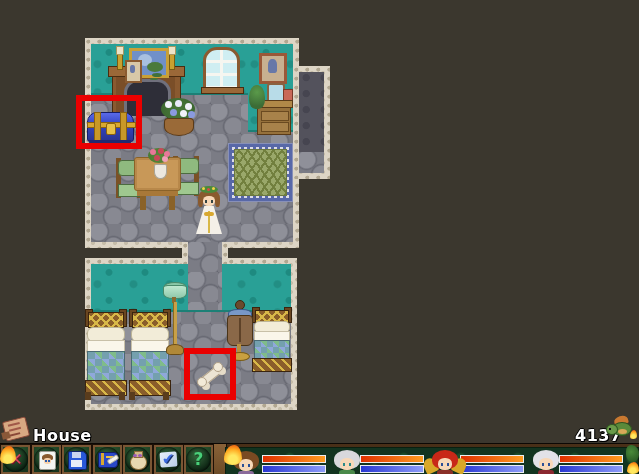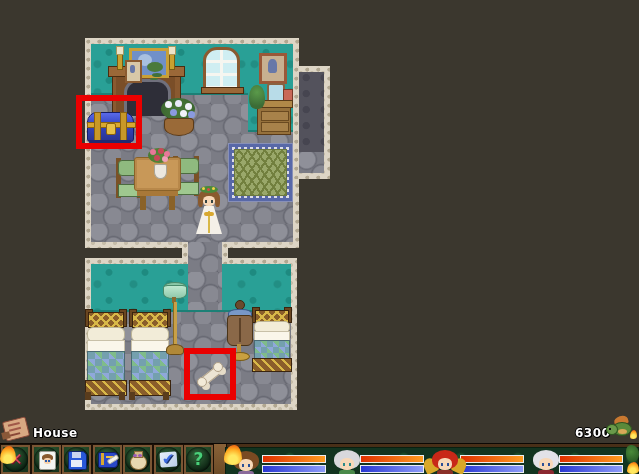--- a/index.html
+++ b/index.html
@@ -18,21 +18,21 @@
   .teal{background-color:var(--teal,#29a096);
     background-image:radial-gradient(circle at 50% 30%, #1e8a80 11%, transparent 15%),
                      radial-gradient(circle at 18% 72%, #228e84 9%, transparent 13%);
     background-size:36px 28px; border-bottom:2px solid #1c8076;}
   .darkwall{background-color:#53525c;
     background-image:radial-gradient(circle at 40% 35%, #464550 22%, transparent 27%);
     background-size:18px 16px;}
   .wood{background:linear-gradient(180deg,#8a6238,#6b4a26);}
   .hl{border:6px solid var(--highlight,#ea0000);background:transparent;z-index:50;}
   
-  .hudtext{color:#fff;font-size:12px;font-weight:bold;letter-spacing:0.5px;
+  .hudtext{color:#fff;font-size:16px;font-weight:bold;letter-spacing:0.5px;
     text-shadow:1px 0 #000,-1px 0 #000,0 1px #000,0 -1px #000,1px 1px #000;z-index:60;}
   
   .bbar{left:0;top:443px;width:639px;height:31px;background:linear-gradient(180deg,#4a3018,#2a1a0c);
     border-top:1px solid #0c0804;z-index:60;}
   .tbcell{top:0;height:29px;width:29px;border:1px solid #1c1006;
     background:radial-gradient(circle at 50% 20%,#2c5a30,#16331c 75%);
     box-shadow:inset 0 0 0 2px #7a5634;}
   .tbcircle{position:absolute;left:2px;top:2px;width:25px;height:25px;border-radius:50%;
     background:radial-gradient(circle at 42% 35%,#35683c,#0c2212 72%);
     box-shadow:inset 0 0 3px #000;display:flex;align-items:center;justify-content:center;}
@@ -261,21 +261,21 @@
   <div class="abs hl" style="left:76px;top:95px;width:54px;height:42px;"></div>
   <div class="abs hl" style="left:184px;top:348px;width:40px;height:40px;"></div>
 
   <div class="abs" style="left:2px;top:416px;width:28px;height:26px;z-index:60;">
     <div class="part" style="left:2px;top:3px;width:22px;height:18px;background:#d8a882;border:1px solid #8a4838;transform:rotate(-14deg);border-radius:2px;">
       <div class="part" style="left:4px;top:3px;width:12px;height:2px;background:#a05848;box-shadow:0 5px 0 #a05848, -2px 10px 0 #8a4838;"></div>
     </div>
     <div class="part" style="left:0;top:16px;width:8px;height:7px;background:#8a5838;transform:rotate(-14deg);"></div>
   </div>
   <div class="abs hudtext" style="left:33px;top:426px;">House</div>
-  <div class="abs hudtext" style="left:575px;top:426px;">6300</div>
+  <div class="abs hudtext" style="left:575px;top:426px;">4137</div>
   <div class="abs" style="left:604px;top:415px;width:34px;height:26px;z-index:60;">
     <div class="part" style="left:10px;top:1px;width:14px;height:9px;background:#c87830;border-radius:60% 60% 20% 20%;transform:rotate(-18deg);"></div>
     <div class="part" style="left:8px;top:7px;width:18px;height:12px;background:#5a8a3a;border:1px solid #2e5420;border-radius:50%;"></div>
     <div class="part" style="left:2px;top:9px;width:10px;height:9px;background:#6a9a4a;border:1px solid #2e5420;border-radius:50%;">
       <div class="part" style="left:2px;top:3px;width:2px;height:2px;background:#111;"></div>
     </div>
     <div class="part" style="left:14px;top:14px;width:9px;height:5px;background:#d8a858;border-radius:50%;"></div>
     <div class="part flame" style="left:26px;top:15px;width:7px;height:9px;"></div>
   </div>
 

